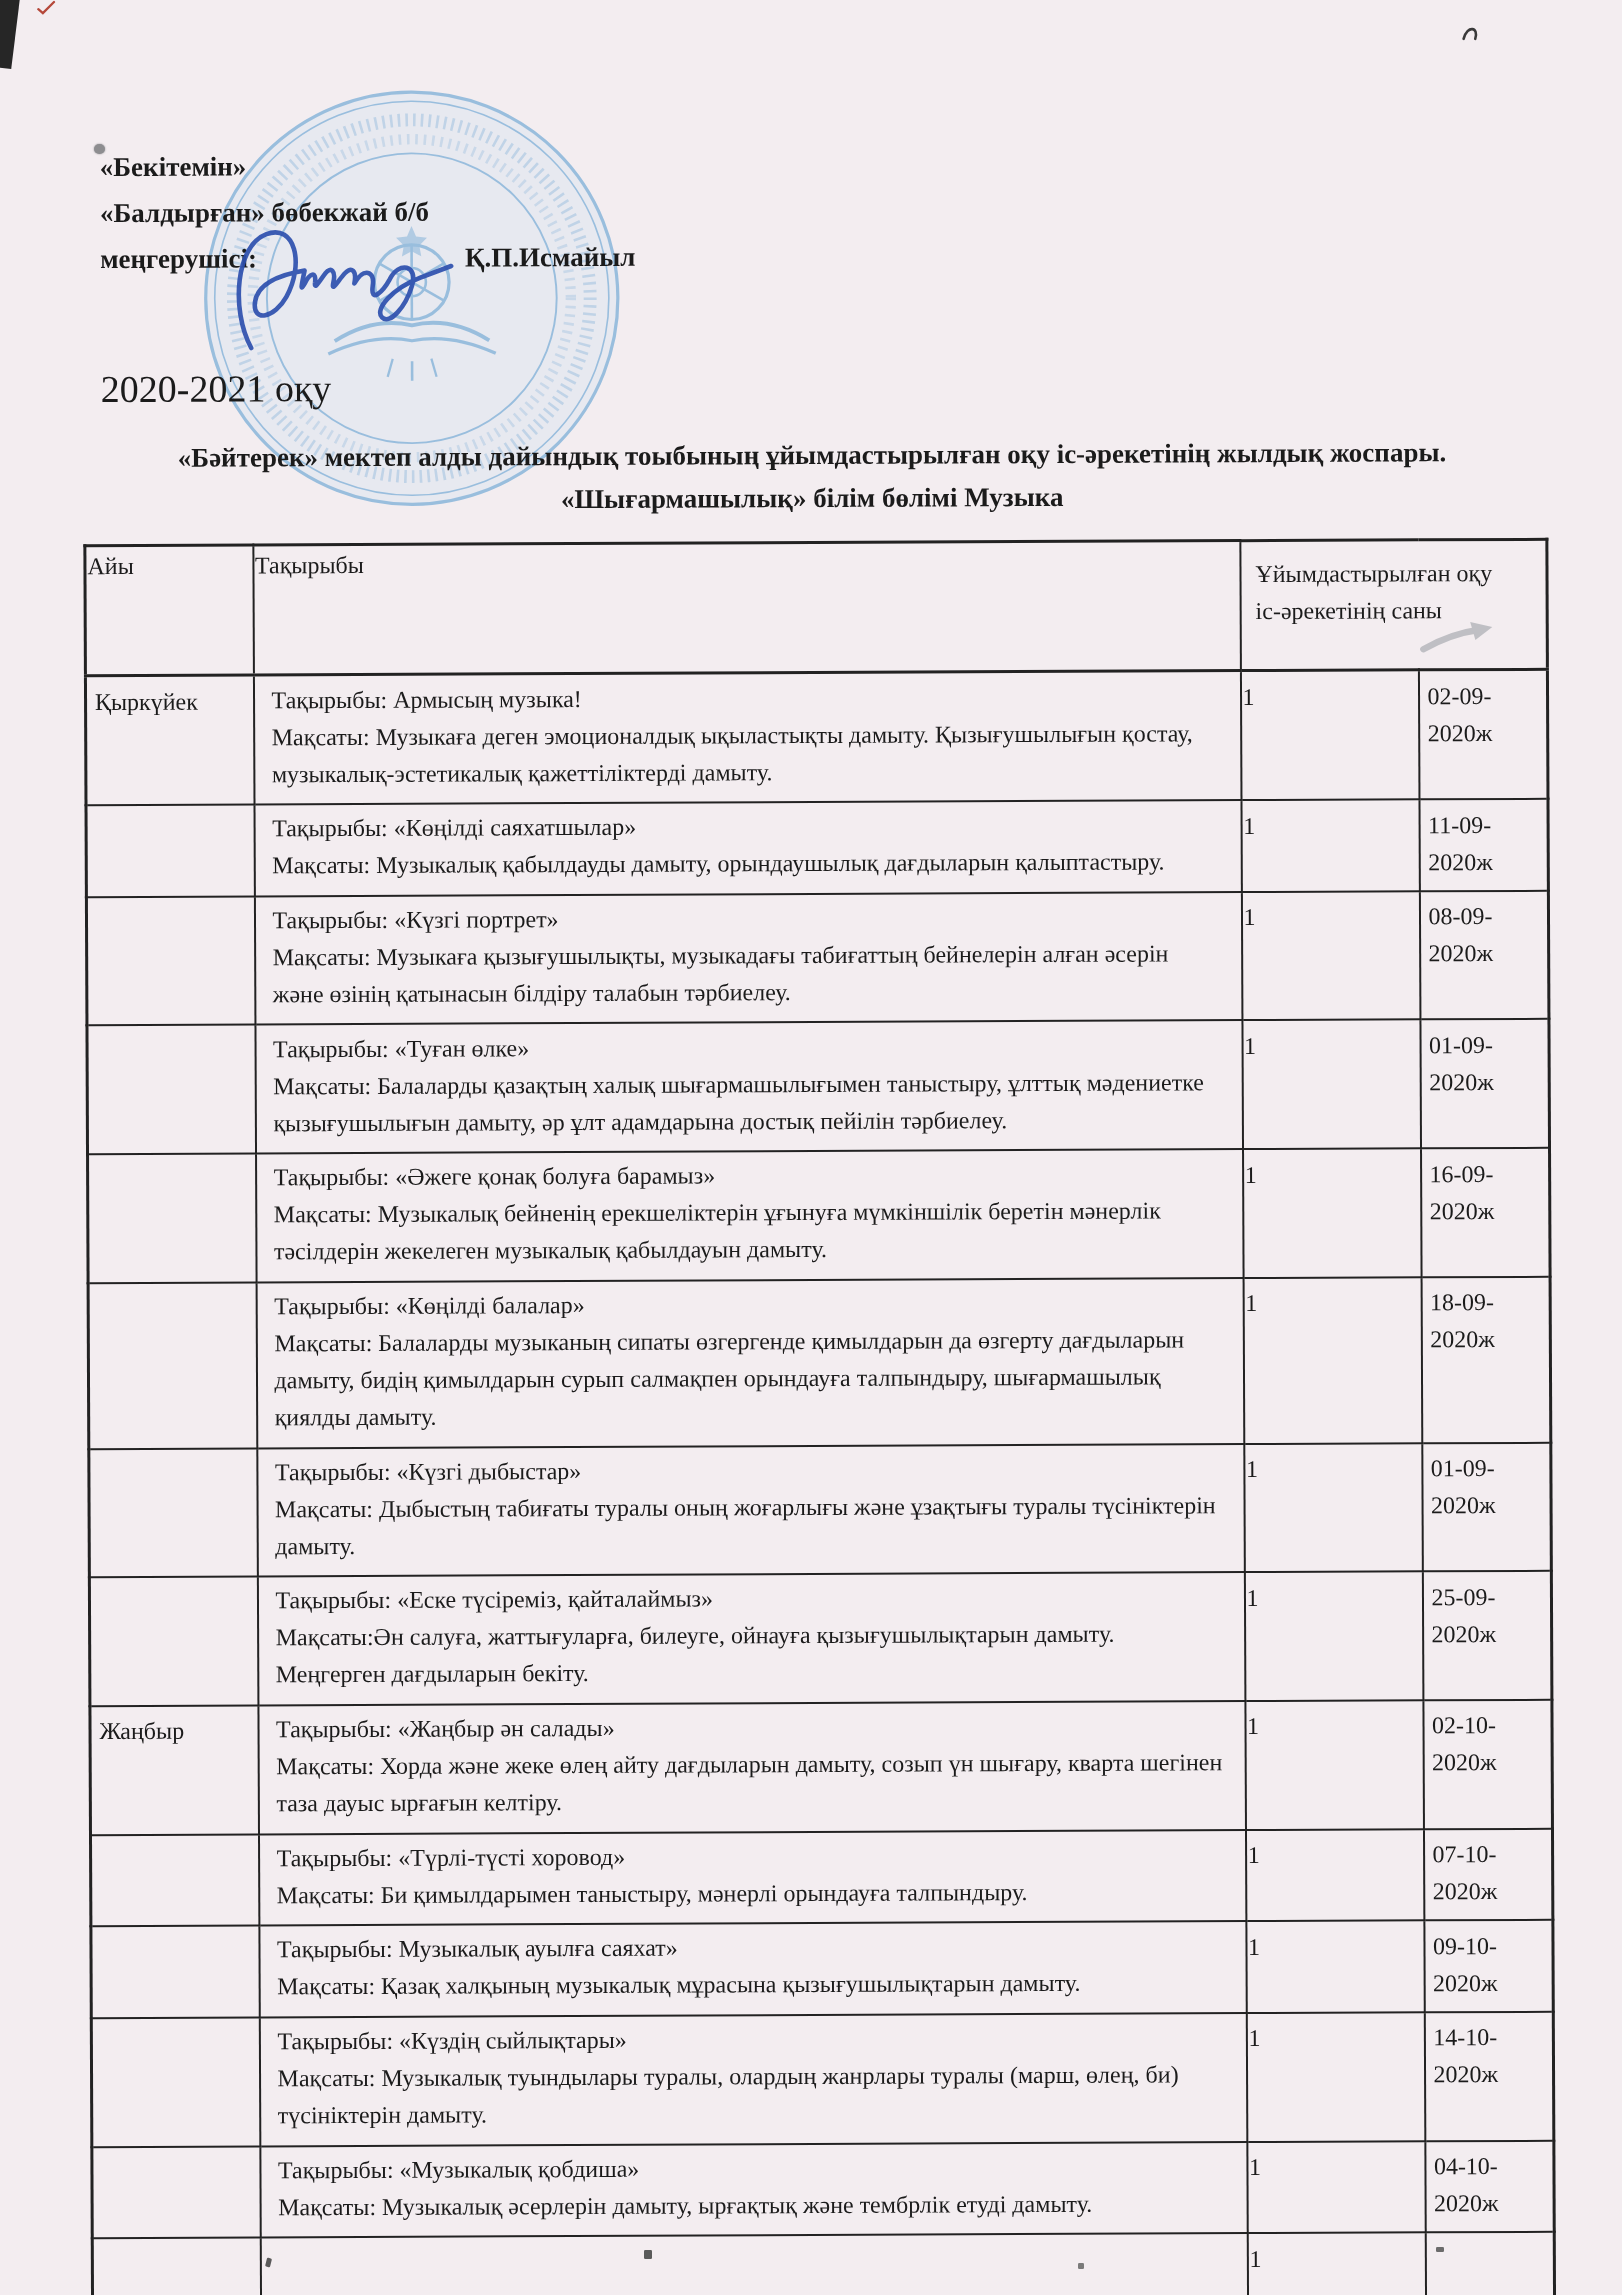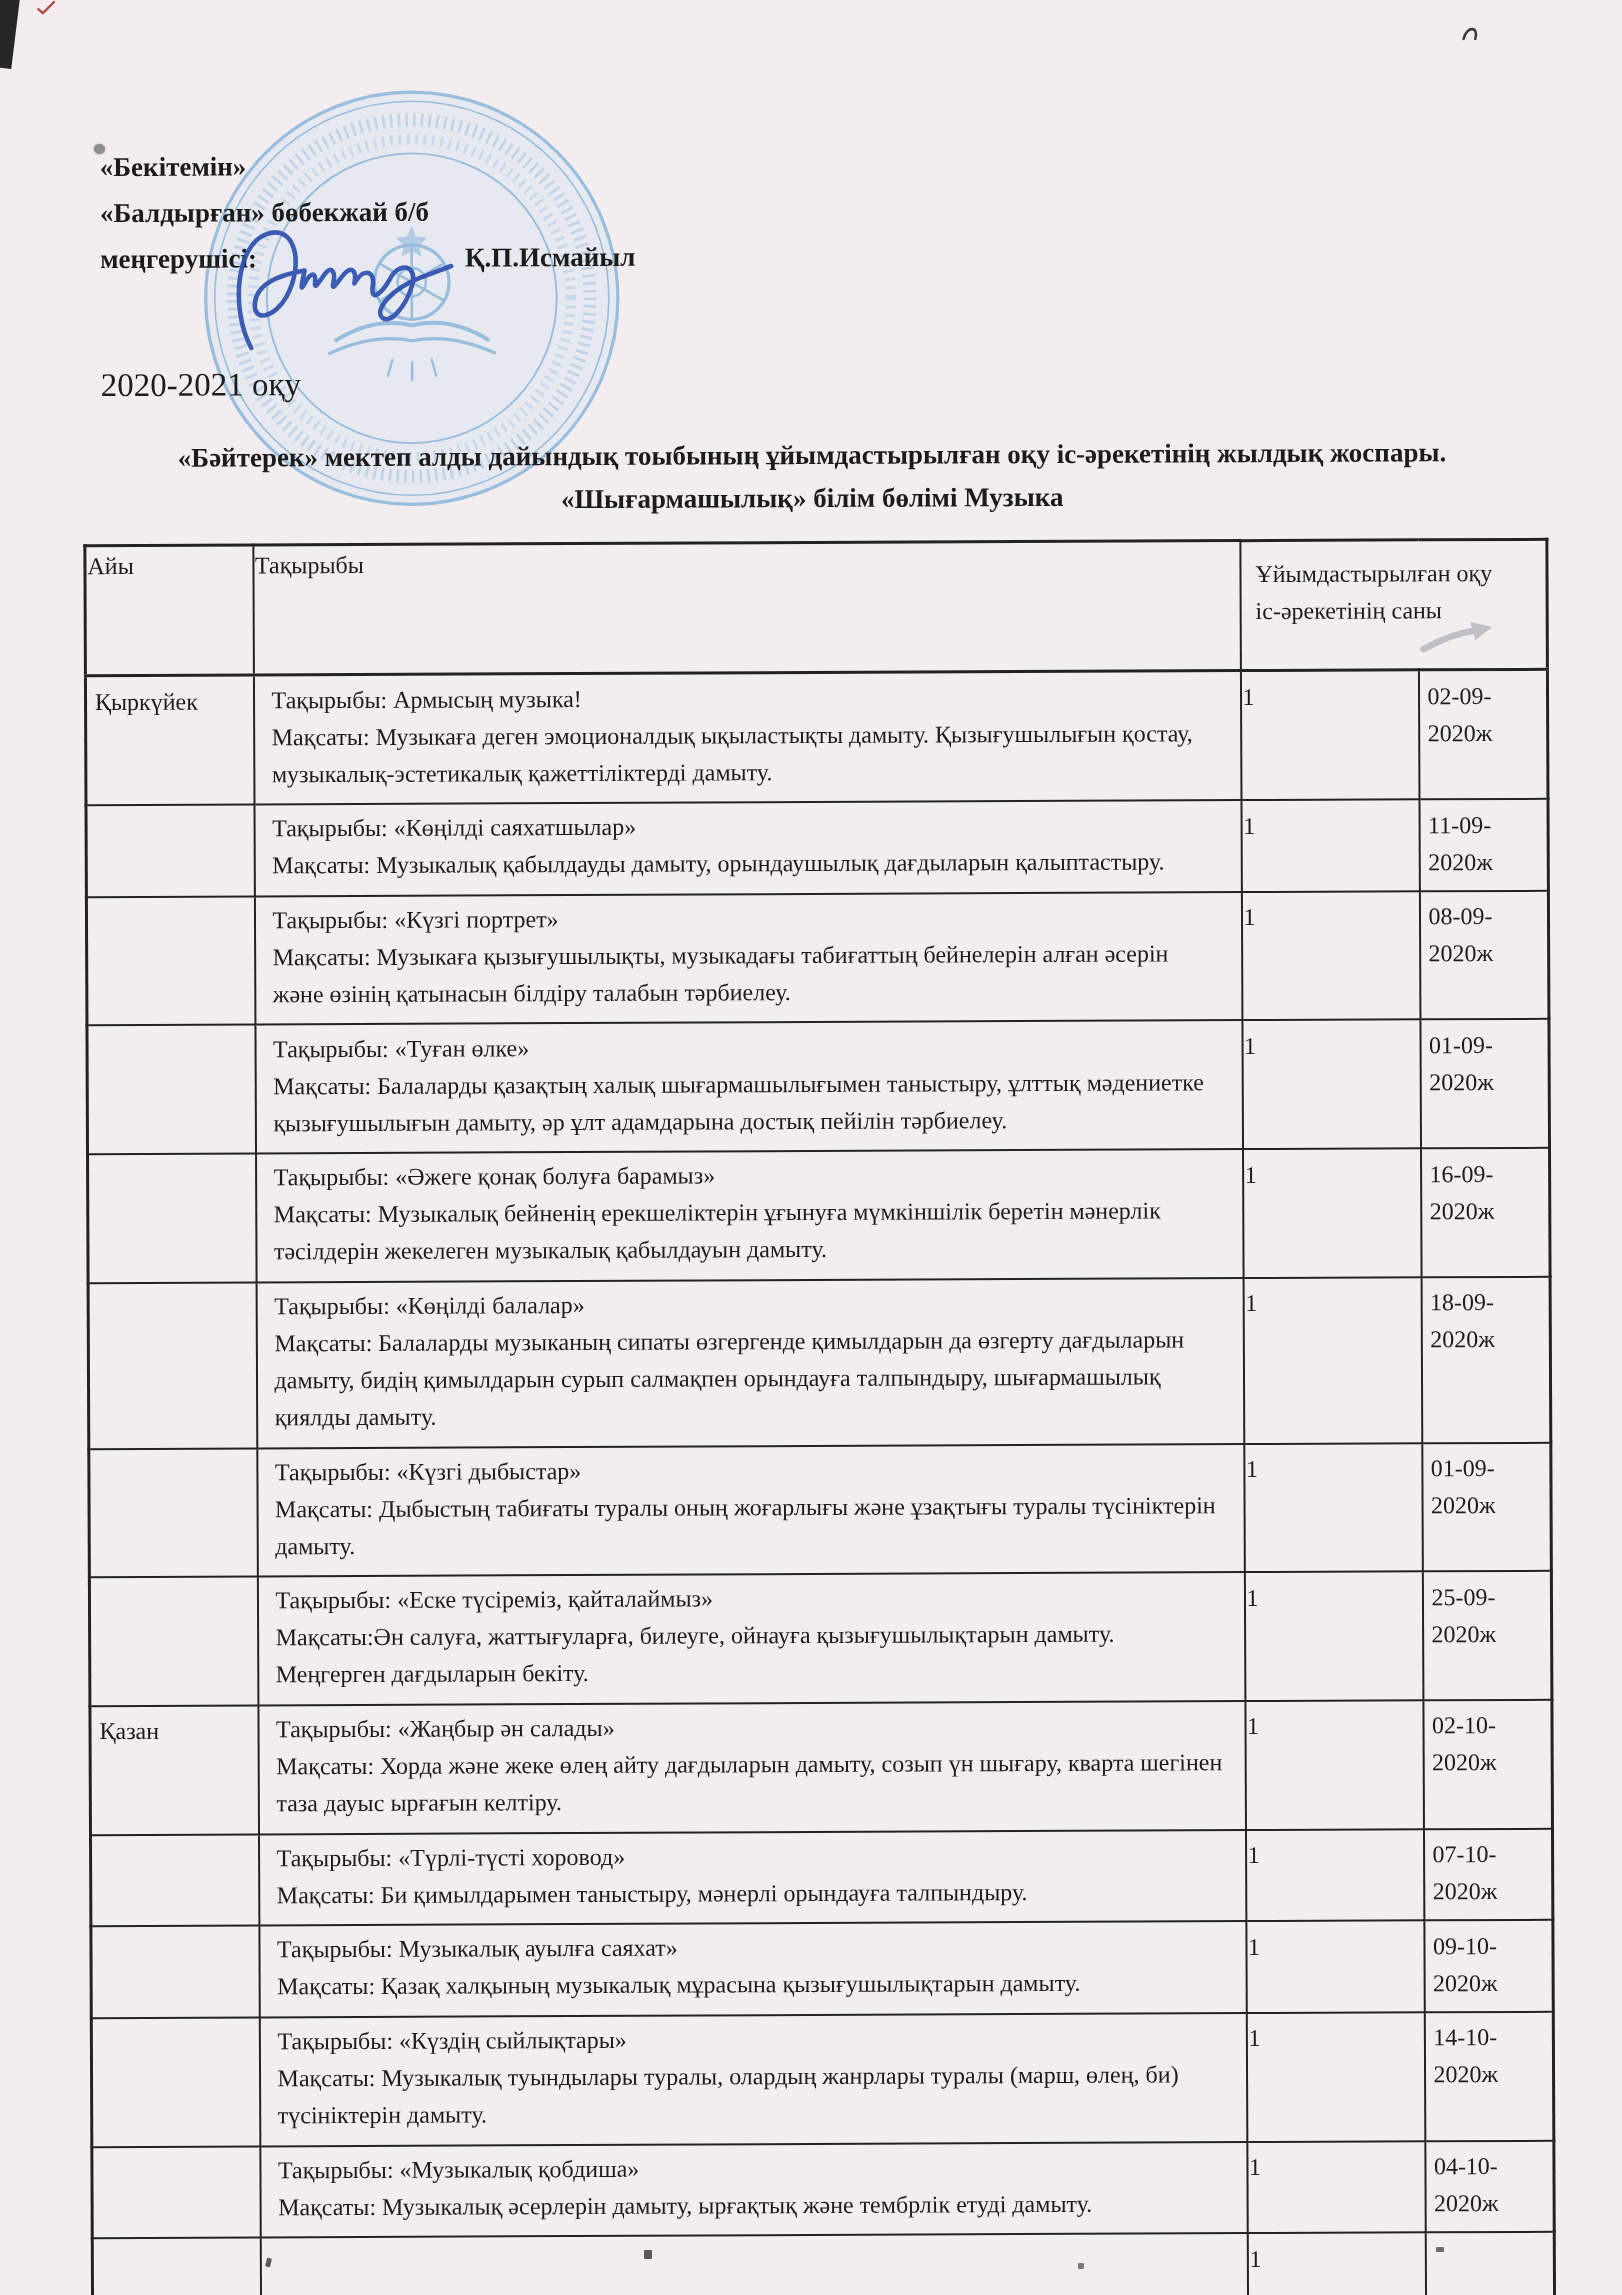--- a/index.html
+++ b/index.html
@@ -14,21 +14,21 @@
     width:1623px;height:2295px;position:relative;overflow:hidden;
     background:var(--paper);
     font-family:"Liberation Serif","DejaVu Serif",serif;
     color:var(--ink);
   }
   .sheet{position:absolute;inset:0;transform:rotate(-0.25deg);transform-origin:50% 40%;}
 
   
   .approval{position:absolute;left:103px;top:141px;font-size:27px;font-weight:bold;line-height:46px;white-space:nowrap;}
   .head-row .sig-gap{display:inline-block;width:208px;}
-  .year-line{position:absolute;left:103px;top:364px;font-size:33px;font-weight:normal;}
+  .year-line{position:absolute;left:103px;top:364px;font-size:38px;font-weight:normal;}
   .doc-title{position:absolute;left:82px;top:434px;width:1464px;text-align:center;font-weight:bold;font-size:27px;line-height:43px;}
 
   
   .stamp{position:absolute;left:202px;top:84px;width:425px;height:425px;opacity:.6;pointer-events:none;}
   .signature{position:absolute;left:221px;top:208px;width:288px;height:177px;pointer-events:none;}
 
   
   table.plan-table{
     position:absolute;left:85px;top:541px;width:1461px;
     border-collapse:collapse;table-layout:fixed;
@@ -185,21 +185,21 @@
         <tr>
       <td class="c-month"></td>
       <td class="c-topic">
         <div class="t-title">Тақырыбы: «Еске түсіреміз, қайталаймыз»</div>
         <div class="t-goal">Мақсаты:Ән салуға, жаттығуларға, билеуге, ойнауға қызығушылықтарын дамыту. Меңгерген дағдыларын бекіту.</div>
       </td>
       <td class="c-count">1</td>
       <td class="c-date">25-09-2020ж</td>
     </tr>
         <tr>
-      <td class="c-month">Қазан</td>
+      <td class="c-month">Жаңбыр</td>
       <td class="c-topic">
         <div class="t-title">Тақырыбы: «Жаңбыр ән салады»</div>
         <div class="t-goal">Мақсаты: Хорда және жеке өлең айту дағдыларын дамыту, созып үн шығару, кварта шегінен таза дауыс ырғағын келтіру.</div>
       </td>
       <td class="c-count">1</td>
       <td class="c-date">02-10-2020ж</td>
     </tr>
         <tr>
       <td class="c-month"></td>
       <td class="c-topic">

